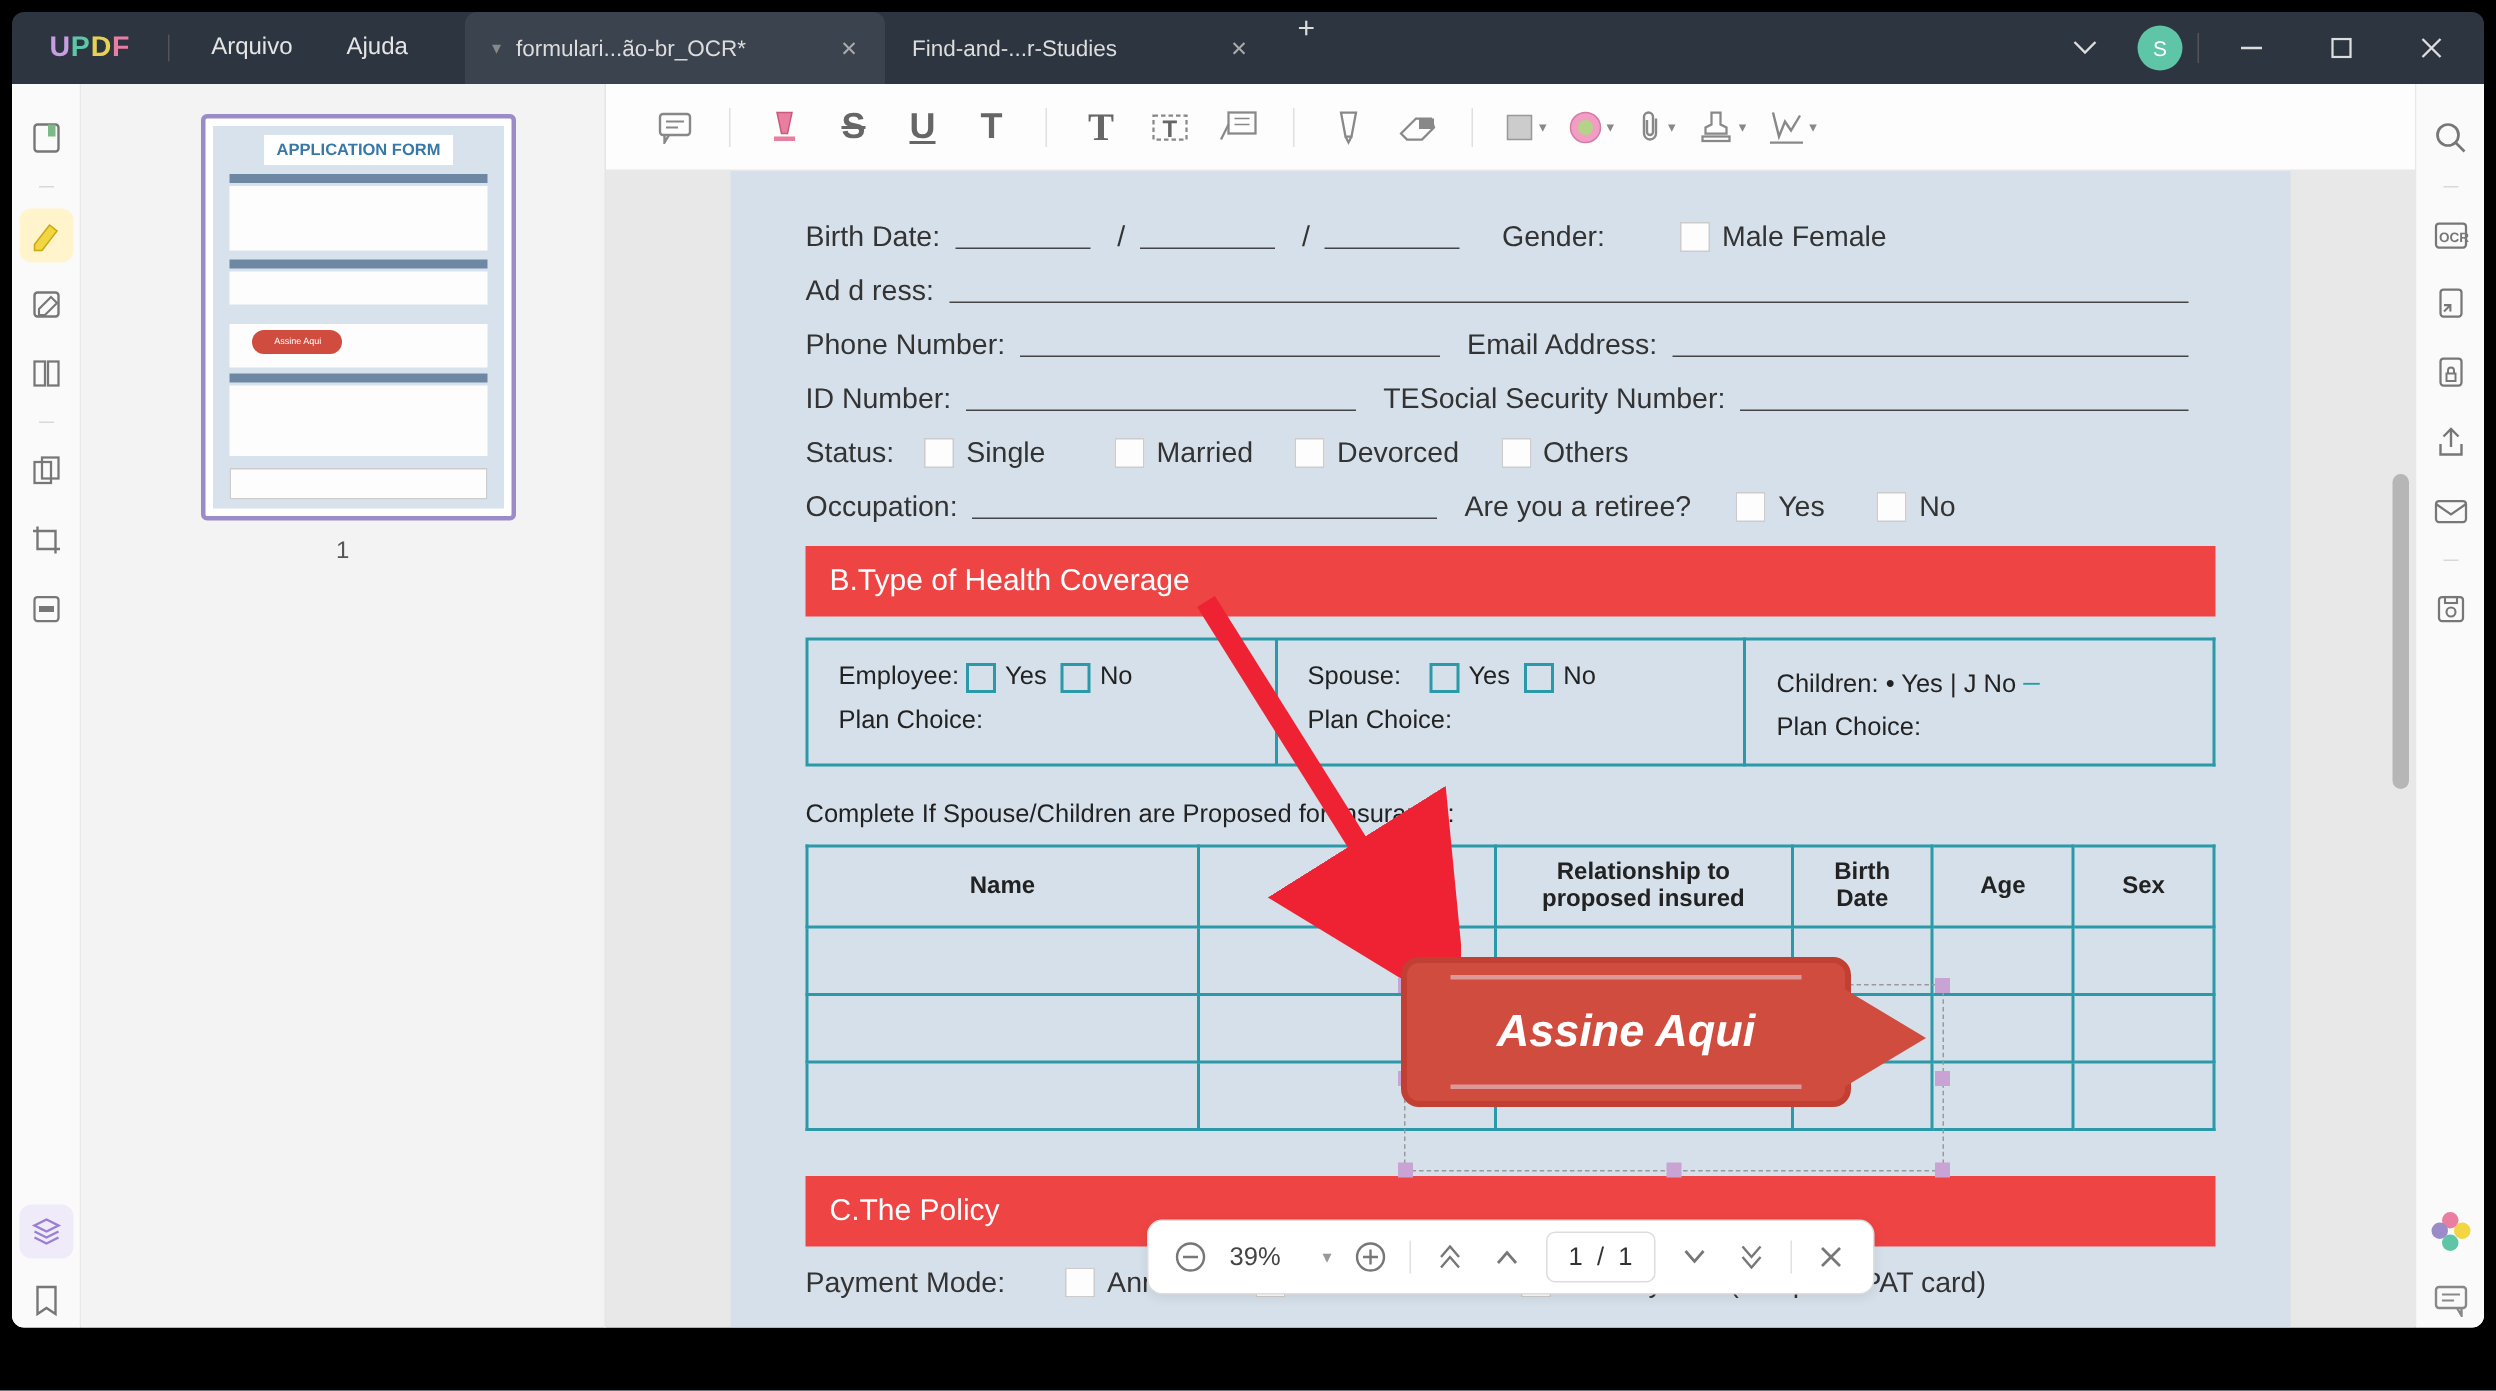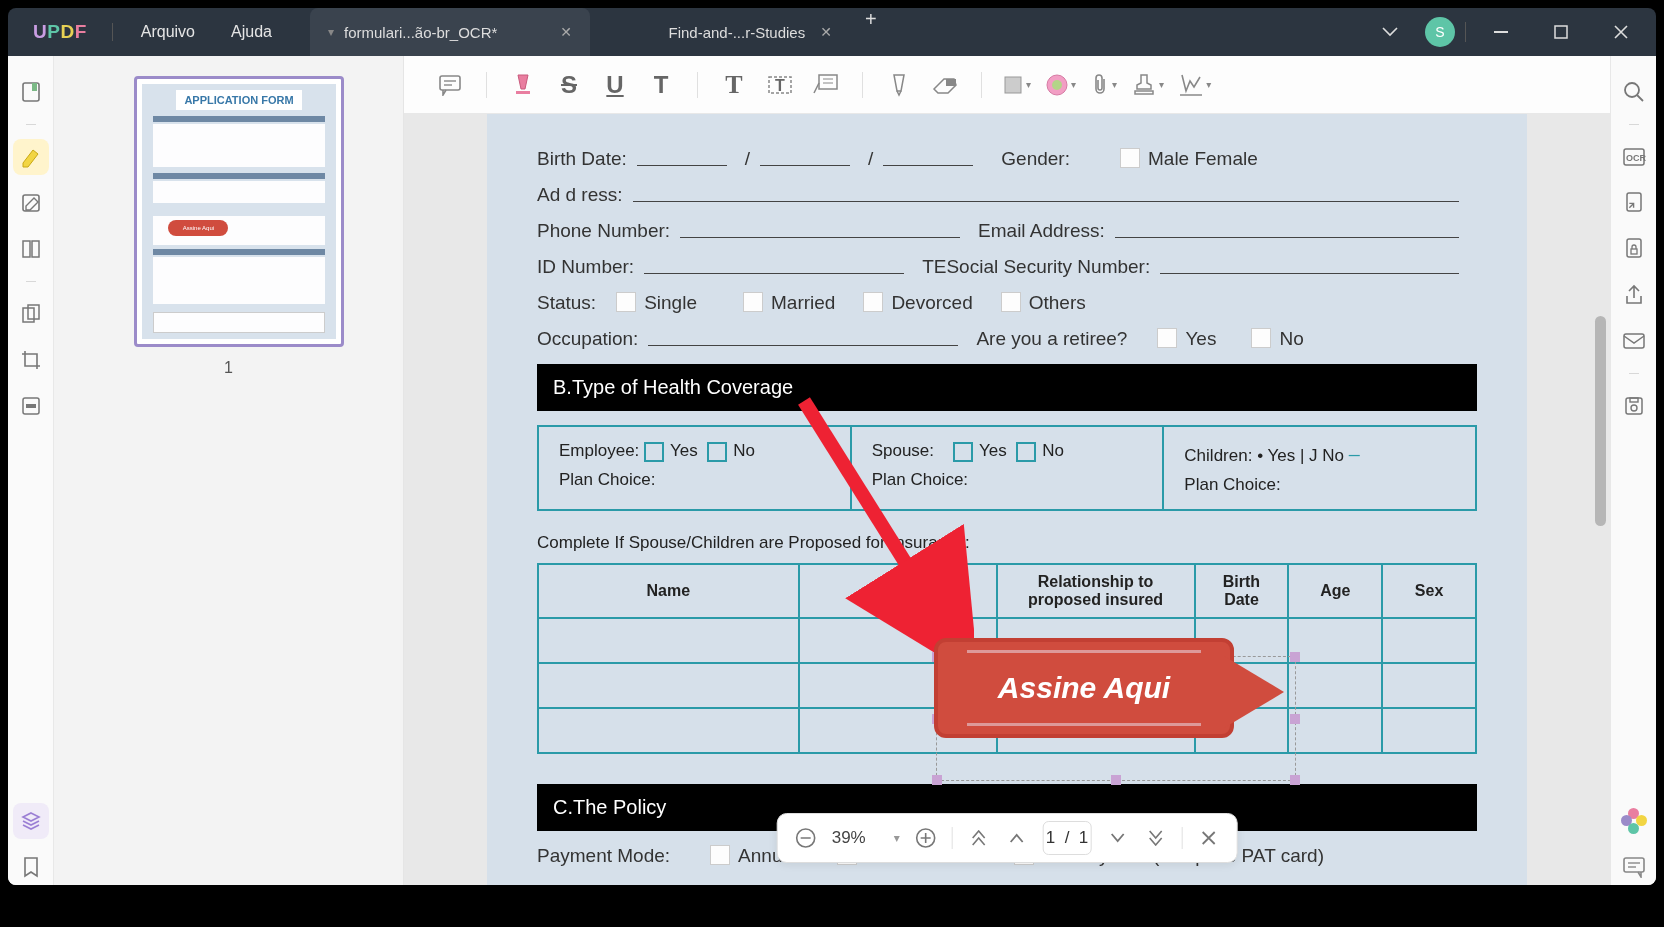--- a/index.html
+++ b/index.html
@@ -40,60 +40,60 @@
 .tb-ico{width:32px;height:32px;display:flex;align-items:center;justify-content:center;color:#7a7a7a;font-size:20px;border-radius:4px}
 .tb-sep{width:1px;height:26px;background:#e0e0e0;margin:0 6px}
 .tb-drop{display:flex;align-items:center;gap:2px}
 .tb-caret{font-size:10px;color:#888}
 .page-scroll{position:absolute;top:58px;left:0;right:0;bottom:0;overflow:auto;display:flex;justify-content:center;padding:0 20px}
 .page{width:1040px;background:#d6e0ea;padding:20px 50px;margin-top:0}
 .field-row{display:flex;margin:14px 0;color:#333;font-size:19px}
 .lbl{margin-right:10px;white-space:nowrap}
 .line{flex:1;border-bottom:1.5px solid #444;height:18px;margin-right:18px;min-width:60px}
 .cbox{width:20px;height:20px;background:#fdfdfd;border:1px solid #ccc;margin-right:8px;display:inline-block}
-.section-hdr{background:#000000;color:#fff;font-size:20px;padding:12px 16px;margin:14px 0}
+.section-hdr{background:#ef4444;color:#fff;font-size:20px;padding:12px 16px;margin:14px 0}
 .coverage-row{display:flex;gap:0;}
 .cov-cell{border:2.5px solid #2a9aa8;padding:14px 20px;flex:1;font-size:17px;color:#222}
 .cov-cell+.cov-cell{border-left:none}
 .cov-cb{width:20px;height:20px;border:2.5px solid #2a9aa8;display:inline-block;margin-right:6px;vertical-align:middle}
 .ins-table{width:100%;border-collapse:collapse;margin-top:10px}
 .ins-table th,.ins-table td{border:2.5px solid #2a9aa8;padding:8px;font-size:16px;color:#222;text-align:center;height:45px}
 .arrow{position:absolute;top:335px;left:390px;width:180px;height:280px;pointer-events:none}
 .stamp-wrap{position:absolute;top:582px;left:530px;width:360px;height:120px}
 .stamp{width:300px;height:100px;background:#d04c3e;border:4px solid #c23f33;border-radius:12px;display:flex;align-items:center;justify-content:center;color:#fff;font-size:30px;font-weight:700;font-style:italic;position:relative}
 .stamp::after{content:"";position:absolute;right:-54px;top:14px;width:0;height:0;border-left:60px solid #d04c3e;border-top:36px solid transparent;border-bottom:36px solid transparent}
 .stamp-deco{position:absolute;width:80%;height:3px;background:#d99;left:10%}
 .sel-box{position:absolute;border:1.5px dashed #999;top:600px;left:532px;width:360px;height:125px}
 .handle{width:10px;height:10px;background:#c9a3d4;position:absolute}
 .bottom-bar{position:absolute;bottom:22px;left:50%;transform:translateX(-50%);background:#fff;border:1px solid #ddd;border-radius:10px;height:50px;display:flex;align-items:center;padding:0 16px;gap:14px;box-shadow:0 2px 8px rgba(0,0,0,.08)}
 .bb-ico{font-size:19px;color:#666;display:flex;align-items:center;justify-content:center;width:24px}
 .bb-sep{width:1px;height:22px;background:#e0e0e0}
 .zoom-sel{border:none;font-size:17px;color:#444;display:flex;align-items:center;gap:28px}
-.page-in{border:1px solid #ddd;border-radius:6px;padding:6px 2px;font-size:17px;color:#333}
+.page-in{border:1px solid #ddd;border-radius:6px;padding:6px 14px;font-size:17px;color:#333}
 .scroll-ind{position:absolute;right:4px;top:260px;width:11px;height:210px;background:#b6b6b6;border-radius:6px}
 .flower{width:26px;height:26px;position:relative}
 .petal{position:absolute;width:11px;height:11px;border-radius:50%}
 </style>
 </head>
 <body>
 
 <div class="outer">
   <div class="titlebar">
     <div class="logo"><span style="color:#c99de2">U</span><span style="color:#5ec5a7">P</span><span class="d" style="color:#e7d154">D</span><span style="color:#e97ea0">F</span></div>
     <div class="menu-sep"></div>
     <div class="menu-item">Arquivo</div>
     <div class="menu-item">Ajuda</div>
     <div class="tab-group">
       <div class="tab">
         <span style="color:#888;margin-right:10px;font-size:12px">▾</span>
         <span style="flex:1">formulari...ão-br_OCR*</span>
         <span class="close">✕</span>
       </div>
       <div class="tab inactive">
-        <span style="flex:1;text-align:right">Find-and-...r-Studies</span>
+        <span style="flex:1;text-align:left">Find-and-...r-Studies</span>
         <span class="close">✕</span>
       </div>
       <div class="newtab">+</div>
     </div>
     <div class="right-controls">
       <div class="ctrl-btn">
           <svg width="16" height="10" viewBox="0 0 16 10">
             <path d="M1 1l7 7 7-7" stroke="#ddd" stroke-width="1.6" fill="none"></path>
           </svg>
         </div>

